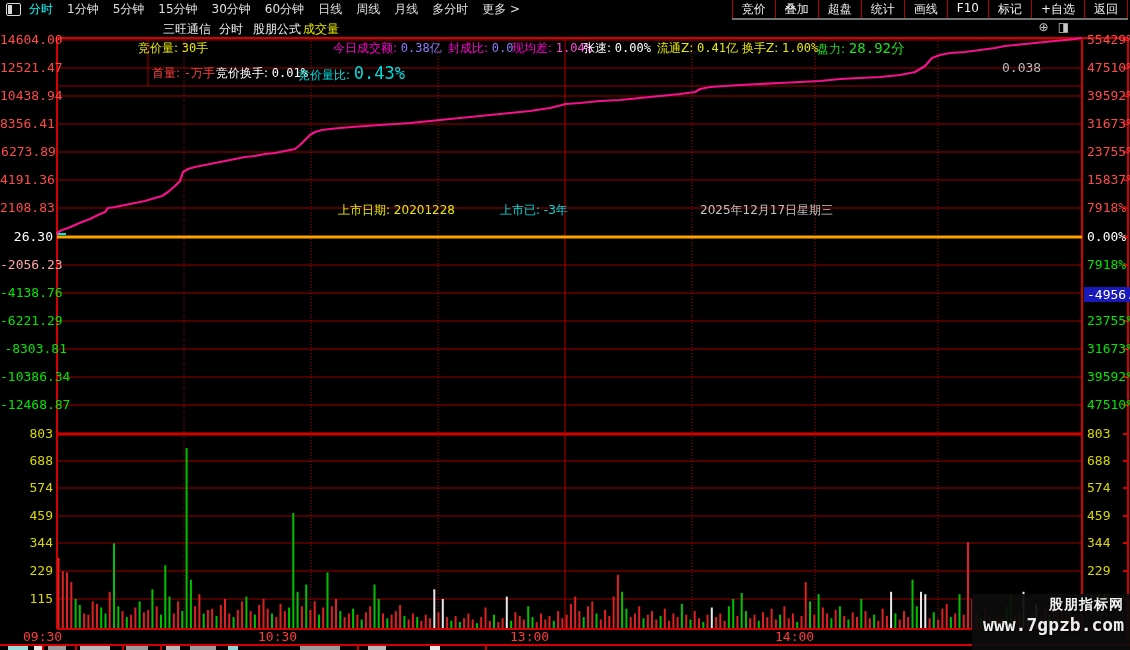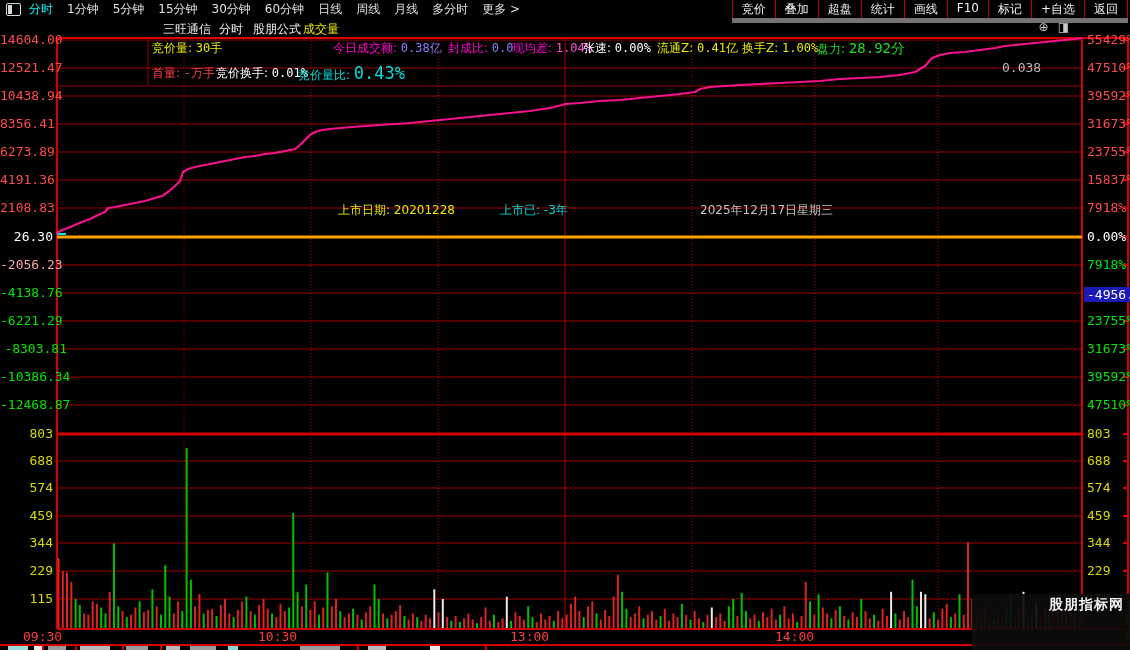--- a/index.html
+++ b/index.html
@@ -4,21 +4,21 @@
 <style>
   html,body{margin:0;padding:0;background:#000;}
   body{width:1130px;height:650px;position:relative;overflow:hidden;
        font-family:"DejaVu Sans",sans-serif;-webkit-font-smoothing:none;}
   
   #menubar{position:absolute;left:0;top:0;width:1130px;height:18px;display:flex;align-items:center;}
   .win-icon{width:13px;height:11px;border:1px solid #d8d8d8;border-radius:2px;margin:0 8px 0 6px;position:relative;}
   .win-icon::after{content:"";position:absolute;left:1px;top:1px;bottom:1px;width:4px;background:#d8d8d8;}
   .mtab{color:#e0e0e0;font-size:12px;margin-right:14px;white-space:nowrap;cursor:default;}
   .mtab.active{color:#00ffff;}
-  #rbtns{position:absolute;right:2px;top:0;height:18px;display:flex;border-bottom:5px solid #737373;}
+  #rbtns{position:absolute;right:2px;top:0;height:18px;display:flex;border-bottom:2px solid #737373;}
   .rbtn{color:#f0f0f0;font-size:12px;padding:1px 9px 0 9px;border-left:1px solid #b00000;white-space:nowrap;}
   .rbtn:last-child{border-right:1px solid #b00000;}
   
   #titlerow{position:absolute;left:0;top:19px;width:1130px;height:18px;}
   .trow{position:absolute;top:2px;font-size:12px;white-space:nowrap;}
   .mini-ic{position:absolute;top:1px;width:15px;height:14px;color:#c8c8c8;font-size:12px;line-height:14px;text-align:center;}
   
   .lbl{position:absolute;font-size:12px;white-space:nowrap;line-height:14px;}
   .num{font-family:"DejaVu Sans Mono",monospace;font-size:13px;}
   .axlbl{position:absolute;font-family:"DejaVu Sans Mono",monospace;font-size:13px;line-height:13px;white-space:nowrap;}
@@ -369,21 +369,21 @@
 <div id="titlerow">
   <span class="trow" style="left:163px;color:#e8e8e8;">三旺通信</span>
   <span class="trow" style="left:219px;color:#f0f0f0;">分时</span>
   <span class="trow" style="left:253px;color:#f0f0f0;">股朋公式</span>
   <span class="trow" style="left:303px;color:#e8e800;">成交量</span>
   <span class="mini-ic" style="left:1036px;">⊕</span>
   <span class="mini-ic" style="left:1056px;">◨</span>
 </div>
 
 <div id="inforow1">
-    <span class="lbl" style="left: 152px; top: 41px;"><span style="color: rgb(232, 232, 0);">竞价量: </span><span class="num" style="color: rgb(232, 232, 0); font-size: 12px;">30手</span></span>
+    <span class="lbl" style="left: 138px; top: 41px;"><span style="color: rgb(232, 232, 0);">竞价量: </span><span class="num" style="color: rgb(232, 232, 0); font-size: 12px;">30手</span></span>
     <span class="lbl" style="left: 333px; top: 41px;"><span style="color: rgb(255, 0, 204);">今日成交额: </span><span class="num" style="color: rgb(143, 125, 255); font-size: 12px;">0.38亿</span></span>
     <span class="lbl" style="left: 448px; top: 41px;"><span style="color: rgb(255, 0, 204);">封成比: </span><span class="num" style="color: rgb(143, 125, 255); font-size: 12px;">0.0</span></span>
     <span class="lbl" style="left: 512px; top: 41px;"><span style="color: rgb(255, 0, 204);">现均差: </span><span class="num" style="color: rgb(255, 79, 216); font-size: 12px;">1.04%</span></span>
     <span class="lbl" style="left: 583px; top: 41px;"><span style="color: rgb(255, 255, 255);">张速: </span><span class="num" style="color: rgb(255, 255, 255); font-size: 12px;">0.00%</span></span>
     <span class="lbl" style="left: 657px; top: 41px;"><span style="color: rgb(232, 232, 0);">流通Z: </span><span class="num" style="color: rgb(232, 232, 0); font-size: 12px;">0.41亿</span></span>
     <span class="lbl" style="left: 742px; top: 41px;"><span style="color: rgb(232, 232, 0);">换手Z: </span><span class="num" style="color: rgb(232, 232, 0); font-size: 12px;">1.00%</span></span>
     <span class="lbl" style="left: 817px; top: 41px;"><span style="color: rgb(34, 221, 34);">盘力: </span><span class="num" style="color: rgb(34, 221, 34); font-size: 14px;">28.92分</span></span>
   </div>
 <div id="inforow2">
     <span class="lbl" style="left: 152px; top: 66px;"><span style="color: rgb(255, 64, 64);">首量: </span><span class="num" style="color: rgb(255, 64, 64); font-size: 12px;">-万手</span></span>
@@ -396,21 +396,21 @@
 <span class="lbl" style="left:700px;top:203px;color:#c4c4c4;">2025年12月17日星期三</span>
 <span class="lbl num" style="left:1002px;top:61px;color:#b8b8b8;">0.038</span>
 
 <div id="marker" style="left:1084px;top:287px;">-4956.89</div>
 
 <div id="axes">
     <span class="axlbl" style="color: rgb(255, 74, 74); top: 33px; left: 0px; width: 53px; text-align: right;">14604.00</span>
     <span class="axlbl" style="color: rgb(255, 74, 74); top: 61px; left: 0px; width: 53px; text-align: right;">12521.47</span>
     <span class="axlbl" style="color: rgb(255, 74, 74); top: 89px; left: 0px; width: 53px; text-align: right;">10438.94</span>
     <span class="axlbl" style="color: rgb(255, 74, 74); top: 117px; left: 0px; width: 53px; text-align: right;">8356.41</span>
-    <span class="axlbl" style="color: rgb(255, 74, 74); top: 145px; left: 0px; width: 42px; text-align: center;">6273.89</span>
+    <span class="axlbl" style="color: rgb(255, 74, 74); top: 145px; left: 0px; width: 57px; text-align: center;">6273.89</span>
     <span class="axlbl" style="color: rgb(255, 74, 74); top: 173px; left: 0px; width: 53px; text-align: right;">4191.36</span>
     <span class="axlbl" style="color: rgb(255, 74, 74); top: 201px; left: 0px; width: 53px; text-align: right;">2108.83</span>
     <span class="axlbl" style="color: rgb(255, 255, 255); top: 230px; left: 0px; width: 53px; text-align: right;">26.30</span>
     <span class="axlbl" style="color: #fca5a5; top: 258px; left: 0px; width: 53px; text-align: center;">-2056.23</span>
     <span class="axlbl" style="color: rgb(0, 230, 0); top: 286px; left: 0px; width: 53px; text-align: right;">-4138.76</span>
     <span class="axlbl" style="color: rgb(0, 230, 0); top: 314px; left: 0px; width: 53px; text-align: right;">-6221.29</span>
     <span class="axlbl" style="color: rgb(0, 230, 0); top: 342px; left: 0px; width: 67px; text-align: right;">-8303.81</span>
     <span class="axlbl" style="color: rgb(0, 230, 0); top: 370px; left: 0px; width: 53px; text-align: right;">-10386.34</span>
     <span class="axlbl" style="color: rgb(0, 230, 0); top: 398px; left: 0px; width: 53px; text-align: right;">-12468.87</span>
     <span class="axlbl" style="color: rgb(255, 74, 74); top: 33px; left: 1087px;">55429%</span>
@@ -461,13 +461,14 @@
     <div style="position: absolute; left: 42px; top: 0px; width: 2px; height: 4px; background: rgb(192, 0, 0);"></div>
     <div style="position: absolute; left: 75px; top: 0px; width: 2px; height: 4px; background: rgb(192, 0, 0);"></div>
     <div style="position: absolute; left: 122px; top: 0px; width: 2px; height: 4px; background: rgb(192, 0, 0);"></div>
     <div style="position: absolute; left: 160px; top: 0px; width: 2px; height: 4px; background: rgb(192, 0, 0);"></div>
     <div style="position: absolute; left: 357px; top: 0px; width: 2px; height: 4px; background: rgb(192, 0, 0);"></div>
     <div style="position: absolute; left: 485px; top: 0px; width: 2px; height: 4px; background: rgb(192, 0, 0);"></div>
   </div>
 
 <div id="watermark">
   <div id="wm1">股朋指标网</div>
+  <div id="wm2">www.7gpzb.com</div>
 </div>
 
 </body></html>

